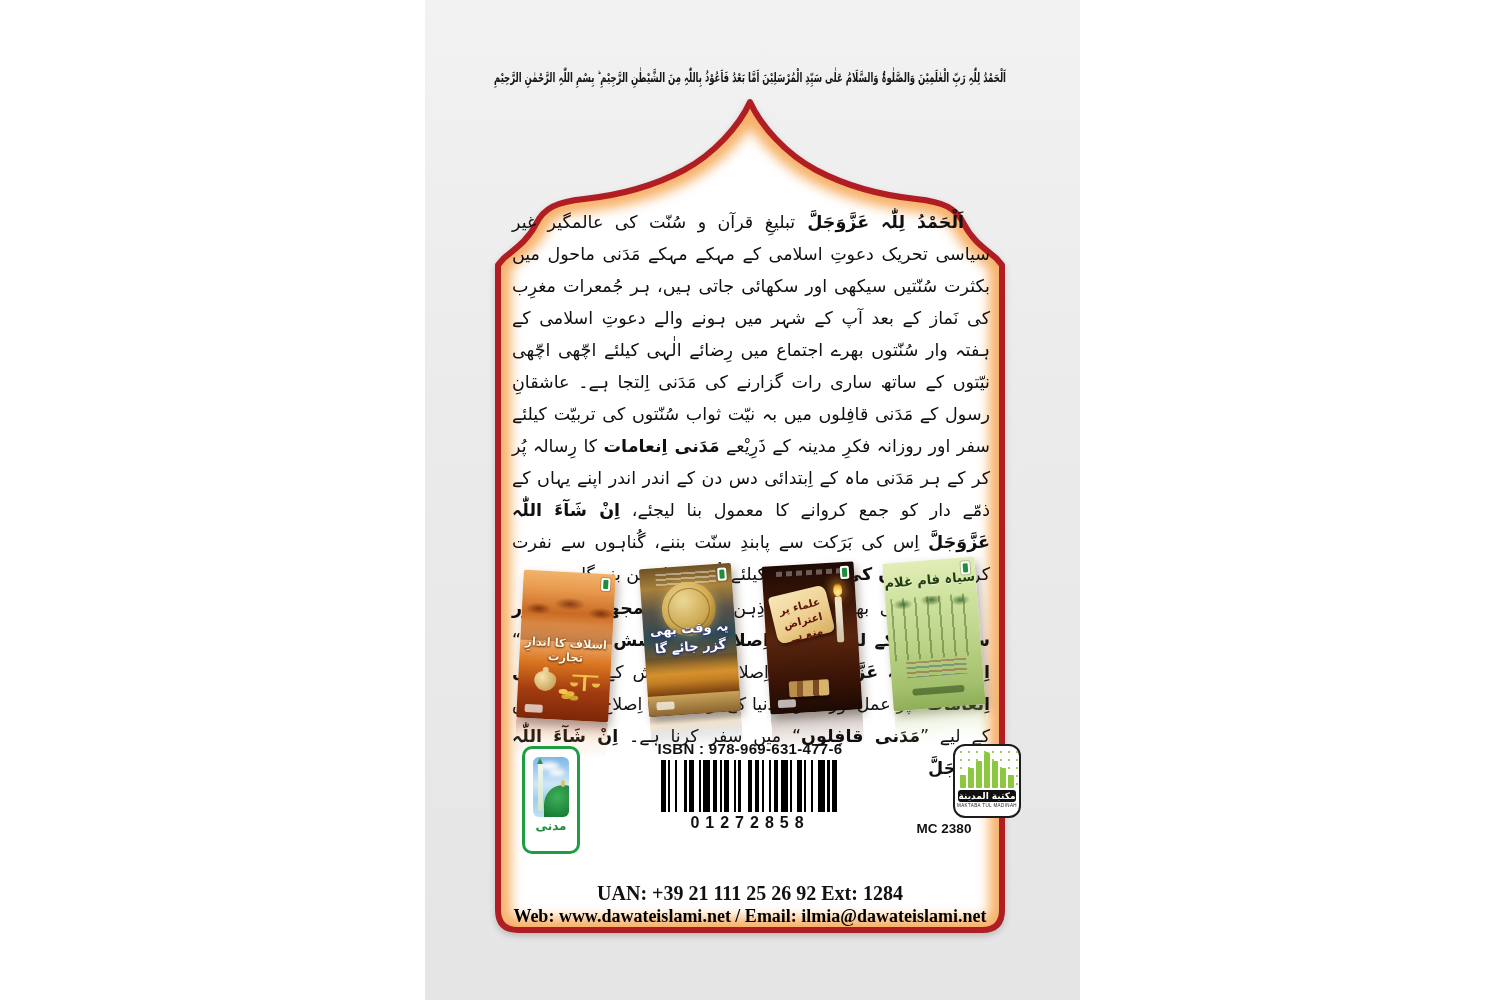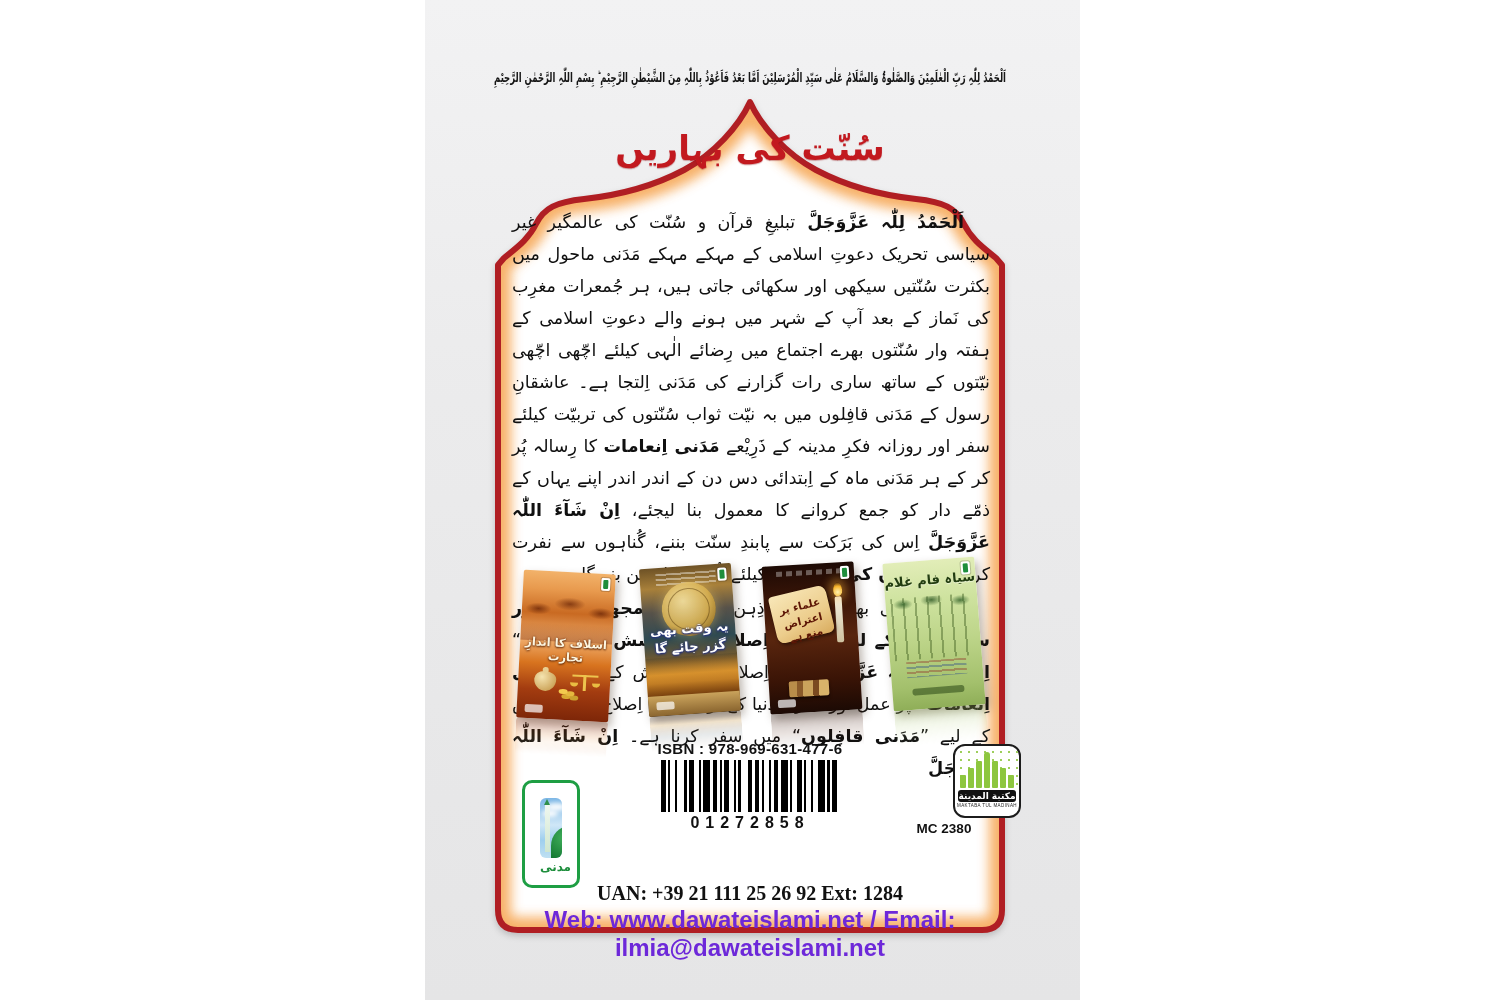--- a/index.html
+++ b/index.html
@@ -105,21 +105,21 @@
     radial-gradient(ellipse 17px 9px at 50% 6%,rgba(25,70,20,.85),transparent 65%),
     radial-gradient(ellipse 15px 8px at 85% 10%,rgba(30,80,25,.85),transparent 65%),
     repeating-linear-gradient(90deg,rgba(60,90,30,.5) 0 2px,transparent 2px 12px);}
   .b4-lines{position:absolute;top:100px;left:16px;right:16px;height:16px;opacity:.65;
     background:repeating-linear-gradient(180deg,rgba(140,30,30,.55) 0 2px,transparent 2px 5px,rgba(30,60,140,.55) 5px 7px,transparent 7px 10px);}
   .b4-author{position:absolute;bottom:14px;left:20px;right:20px;height:7px;
     background:rgba(40,70,20,.55);border-radius:3px;}
 
   
   .madani-logo{position:absolute;left:522px;top:746px;width:58px;height:108px;background:#fff;
-    border:3px solid #1e9e43;border-radius:10px;box-sizing:border-box;padding:15px;margin-top:34px;}
+    border:3px solid #1e9e43;border-radius:10px;box-sizing:border-box;padding:8px;}
   .madani-photo{position:relative;height:60px;border-radius:6px;overflow:hidden;
     background:linear-gradient(180deg,#7db7e6 0%,#cfe7f7 45%,#9fcfee 70%,#bfe0f2 100%);}
   .cloud{position:absolute;background:rgba(255,255,255,.9);border-radius:50%;filter:blur(2px);}
   .cloud1{top:5px;left:6px;width:20px;height:8px;}
   .cloud2{top:12px;right:4px;width:16px;height:7px;}
   .dome{position:absolute;bottom:-8px;left:11px;width:38px;height:40px;
     border-radius:50% 50% 8px 8px;
     background:radial-gradient(circle at 35% 30%,#3fae5a,#157a33 60%,#0c5c25);}
   .dome::before{content:"";position:absolute;top:-5px;left:17px;width:4px;height:7px;
     background:#d9c36a;border-radius:2px;}
@@ -156,21 +156,21 @@
     text-align:center;color:#222;margin-top:1px;}
   .mc-code{position:absolute;left:910px;top:821px;width:68px;text-align:center;
     font-family:"Liberation Sans",sans-serif;font-weight:bold;font-size:13.5px;color:#111;}
 
   
   .addr-line{position:absolute;left:510px;top:852px;width:480px;text-align:center;direction:rtl;
     font-size:18px;color:#000;}
   .uan-line{position:absolute;left:510px;top:882px;width:480px;text-align:center;
     font-family:"Liberation Serif",serif;font-weight:bold;font-size:20px;color:#111;}
   .web-line{position:absolute;left:500px;top:906px;width:500px;text-align:center;
-    font-family:Liberation Sans, sans-serif;font-weight:bold;font-size:24px;color:#6d28d9;}
+    font-family:Liberation Serif, serif;font-weight:bold;font-size:18px;color:#000000;}
 </style>
 </head>
 <body>
 
 <div class="canvas">
   <div class="cover"></div>
 
   <div class="arabic-header">اَلْحَمْدُ لِلّٰہِ رَبِّ الْعٰلَمِیْنَ وَالصَّلٰوۃُ وَالسَّلَامُ عَلٰی سَیِّدِ الْمُرْسَلِیْنَ اَمَّا بَعْدُ فَاَعُوْذُ بِاللّٰہِ مِنَ الشَّیْطٰنِ الرَّجِیْمِ ؕ بِسْمِ اللّٰہِ الرَّحْمٰنِ الرَّحِیْمِ</div>
 
   <svg class="frame-svg" viewBox="0 0 516 840">
@@ -196,21 +196,20 @@
         <feGaussianBlur stdDeviation="6"></feGaussianBlur>
       </filter>
     </defs>
     <use href="#framePath" fill="#ffffff"></use>
     <g clip-path="url(#frameClip)">
       <use href="#framePath" fill="none" stroke="#f6a44f" stroke-width="26" opacity="0.85" filter="url(#glowBlur)"></use>
     </g>
     <use href="#framePath" fill="none" stroke="#b01e23" stroke-width="6" stroke-linejoin="round"></use>
   </svg>
 
-  <div class="main-title">سُنّت کی بہاریں</div>
 
   <div class="body-text" id="body-text">
       <p><span class="bold">اَلْحَمْدُ لِلّٰہ عَزَّوَجَلَّ </span><span>تبلیغِ قرآن و سُنّت کی عالمگیر غیر سیاسی تحریک دعوتِ اسلامی کے مہکے مہکے مَدَنی ماحول میں بکثرت سُنّتیں سیکھی اور سکھائی جاتی ہیں، ہر جُمعرات مغرِب کی نَماز کے بعد آپ کے شہر میں ہونے والے دعوتِ اسلامی کے ہفتہ وار سُنّتوں بھرے اجتماع میں رِضائے الٰہی کیلئے اچّھی اچّھی نیّتوں کے ساتھ ساری رات گزارنے کی مَدَنی اِلتجا ہے۔ عاشقانِ رسول کے مَدَنی قافِلوں میں بہ نیّت ثواب سُنّتوں کی تربیّت کیلئے سفر اور روزانہ فکرِ مدینہ کے ذَرِیْعے </span><span class="bold">مَدَنی اِنعامات</span><span> کا رِسالہ پُر کر کے ہر مَدَنی ماہ کے اِبتدائی دس دن کے اندر اندر اپنے یہاں کے ذمّے دار کو جمع کروانے کا معمول بنا لیجئے، </span><span class="bold">اِنْ شَآءَ اللّٰہ عَزَّوَجَلَّ</span><span> اِس کی بَرَکت سے پابندِ سنّت بننے، گُناہوں سے نفرت کرنے اور </span><span class="bold">ایمان کی حفاظت</span><span> کیلئے کُڑھنے کا ذِہن بنے گا۔</span></p>
       <p><span>ہر اسلامی بھائی اپنا یہ ذِہن بنائے کہ ”</span><span class="bold">مجھے اپنی اور ساری دنیا کے لوگوں کی اِصلاح کی کوشش کرنی ہے۔</span><span>“ </span><span class="bold">اِنْ شَآءَ اللّٰہ عَزَّوَجَلَّ</span><span> اپنی اِصلاح کی کوشش کے لیے ”</span><span class="bold">مَدَنی اِنعامات</span><span>“ پر عمل اور ساری دنیا کے لوگوں کی اِصلاح کی کوشش کے لیے ”</span><span class="bold">مَدَنی قافِلوں</span><span>“ میں سفر کرنا ہے۔ </span><span class="bold">اِنْ شَآءَ اللّٰہ عَزَّوَجَلَّ</span></p>
     </div>
 
   <div class="book b1">
     <div class="art">
       <div class="b1-palms"></div>
       <div class="b1-city"></div>

